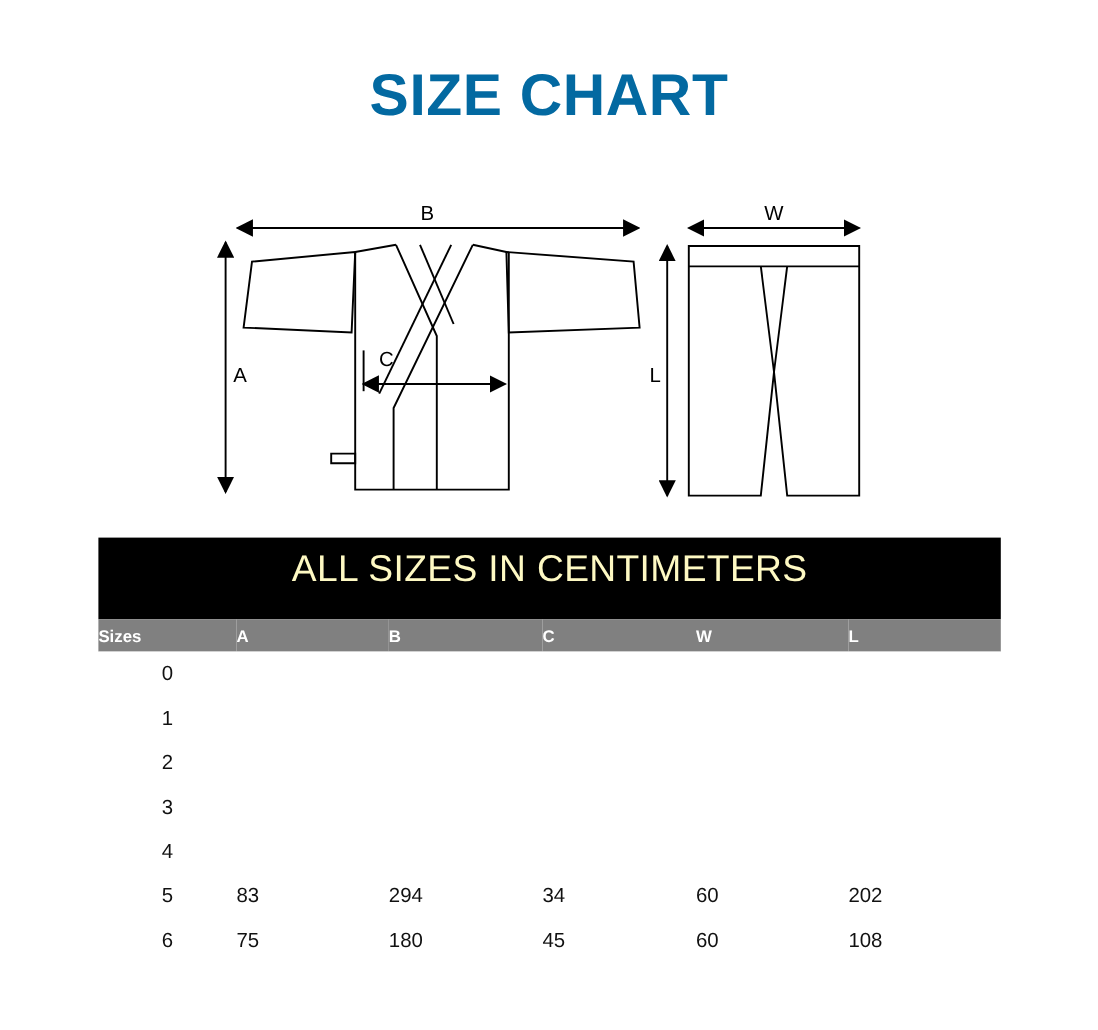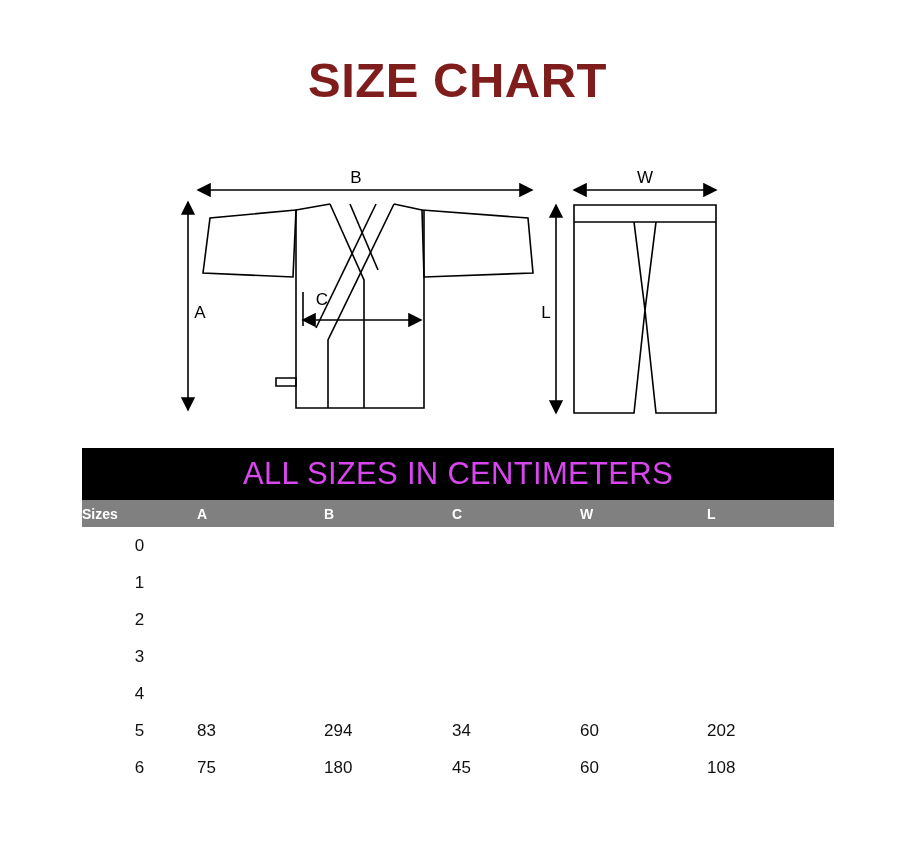--- a/index.html
+++ b/index.html
@@ -22,42 +22,42 @@
   }
   .title {
     position: absolute;
     top: 52px;
     left: 0;
     width: 915px;
     text-align: center;
     font-size: 49px;
     font-weight: bold;
     letter-spacing: 0.5px;
-    color: #7f1d1d;
+    color: #0369a1;
   }
   .diagram {
     position: absolute;
     top: 160px;
     left: 150px;
     width: 620px;
     height: 270px;
   }
   .diagram svg {
     display: block;
   }
   .table-wrap {
     position: absolute;
     top: 448px;
     left: 82px;
     width: 752px;
   }
   .table-banner {
     background: #000000;
-    color: #d946ef;
-    height: 52px;
+    color: #fef9c3;
+    height: 68px;
     line-height: 52px;
     text-align: center;
     font-size: 31px;
     font-weight: normal;
     letter-spacing: 0.3px;
   }
   table {
     border-collapse: collapse;
     width: 752px;
     table-layout: fixed;

